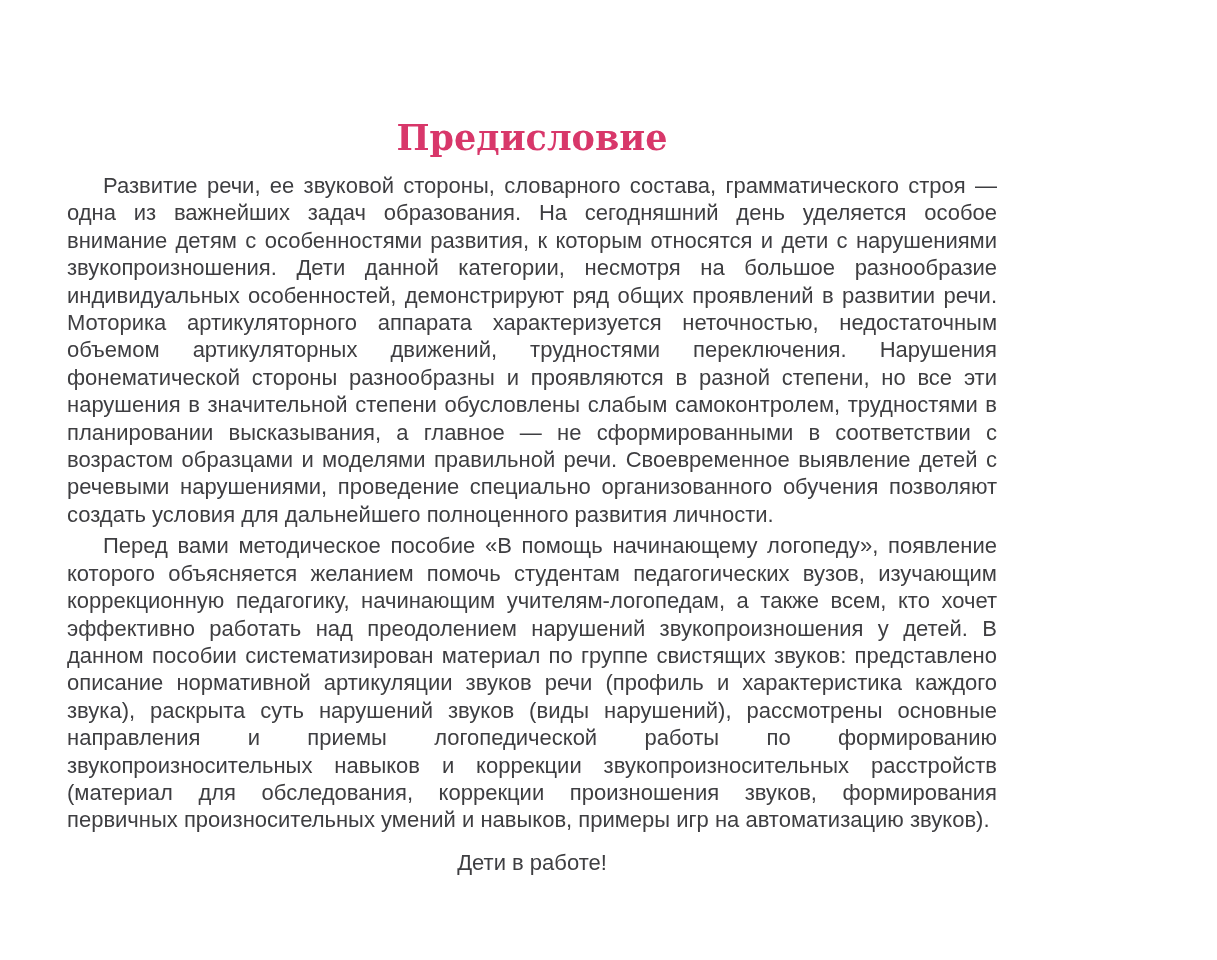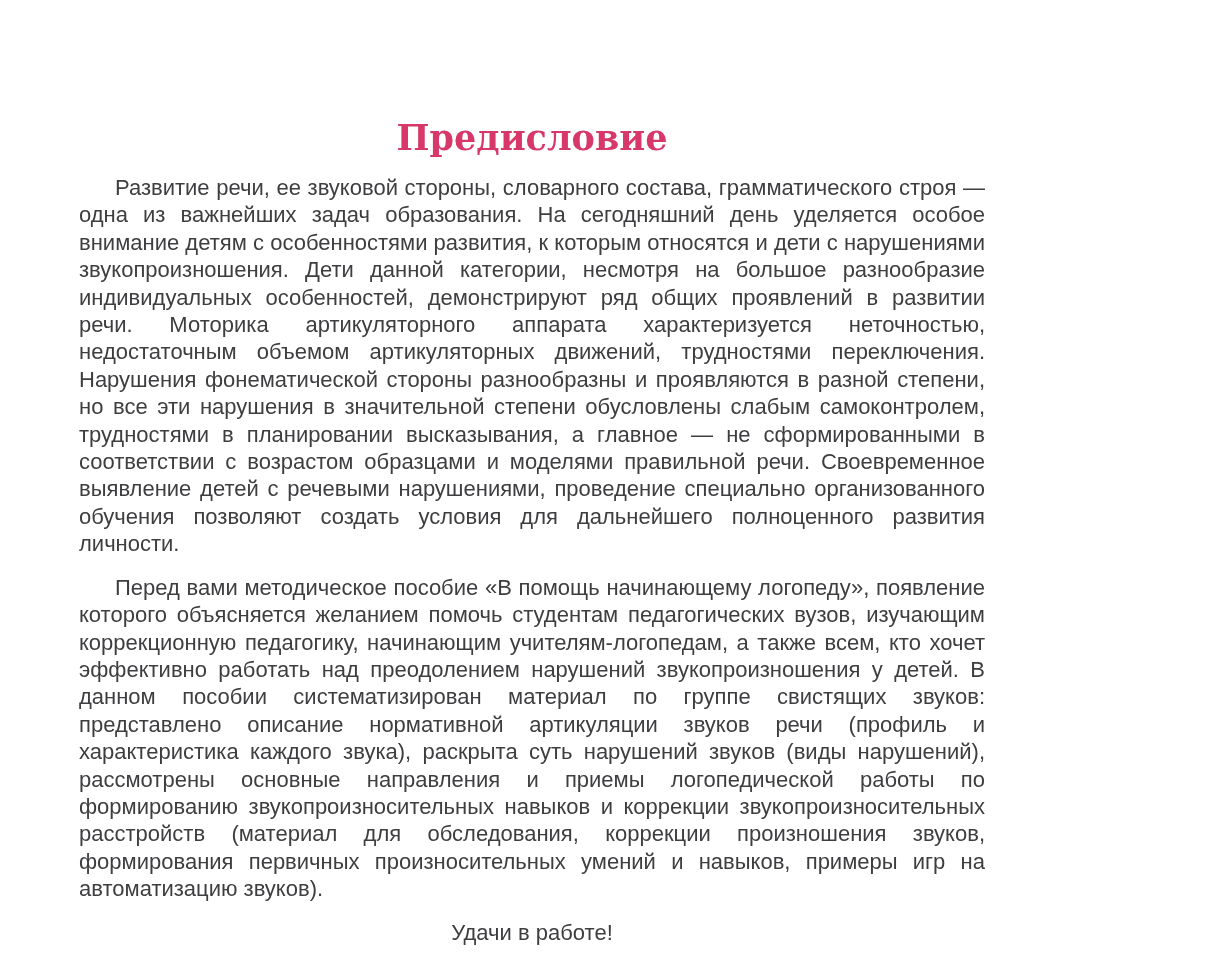--- a/index.html
+++ b/index.html
@@ -28,21 +28,21 @@
   .body-text {
     position: relative;
     z-index: 2;
     margin: 14px 63px 0 63px;
     color: #3e3e41; 
     font-size: 22px;
     line-height: 27.4px;
     text-align: justify;
   }
   .para {
-    margin: 16px;
+    margin: 4px;
     text-indent: 36px;
   }
   .closing {
     margin: 15px 0 0 0;
     text-indent: 0;
     text-align: center;
     color: #3e3e41;
     font-size: 22px;
     line-height: 27.4px;
   }
@@ -69,17 +69,17 @@
 </head>
 <body>
 
 <div class="page">
 
   <h1 class="title">Предисловие</h1>
 
   <div class="body-text">
     <p class="para">Развитие речи, ее звуковой стороны, словарного состава, грамматического строя — одна из важнейших задач образования. На сегодняшний день уделяется особое внимание детям с особенностями развития, к которым относятся и дети с нарушениями звукопроизношения. Дети данной категории, несмотря на большое разнообразие индивидуальных особенностей, демонстрируют ряд общих проявлений в развитии речи. Моторика артикуляторного аппарата характеризуется неточностью, недостаточным объемом артикуляторных движений, трудностями переключения. Нарушения фонематической стороны разнообразны и проявляются в разной степени, но все эти нарушения в значительной степени обусловлены слабым самоконтролем, трудностями в планировании высказывания, а главное — не сформированными в соответствии с возрастом образцами и моделями правильной речи. Своевременное выявление детей с речевыми нарушениями, проведение специально организованного обучения позволяют создать условия для дальнейшего полноценного развития личности.</p>
     <p class="para">Перед вами методическое пособие «В помощь начинающему логопеду», появление которого объясняется желанием помочь студентам педагогических вузов, изучающим коррекционную педагогику, начинающим учителям-логопедам, а также всем, кто хочет эффективно работать над преодолением нарушений звукопроизношения у детей. В данном пособии систематизирован материал по группе свистящих звуков: представлено описание нормативной артикуляции звуков речи (профиль и характеристика каждого звука), раскрыта суть нарушений звуков (виды нарушений), рассмотрены основные направления и приемы логопедической работы по формированию звукопроизносительных навыков и коррекции звукопроизносительных расстройств (материал для обследования, коррекции произношения звуков, формирования первичных произносительных умений и навыков, примеры игр на автоматизацию звуков).</p>
-    <p class="closing">Удачи в работе!</p>
+    <p class="closing">Дети в работе!</p>
   </div>
 
 
 </div>
 
 </body></html>

